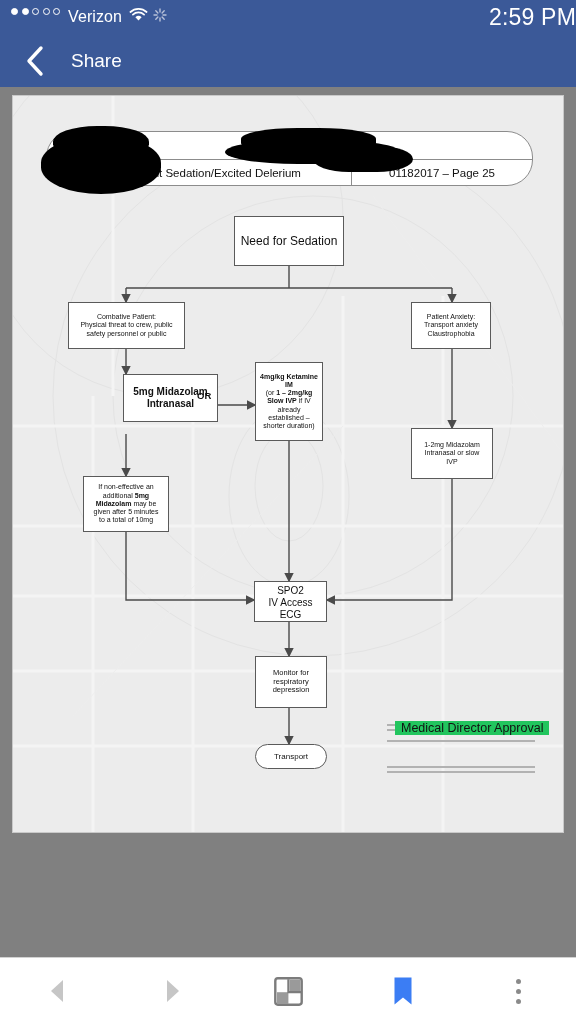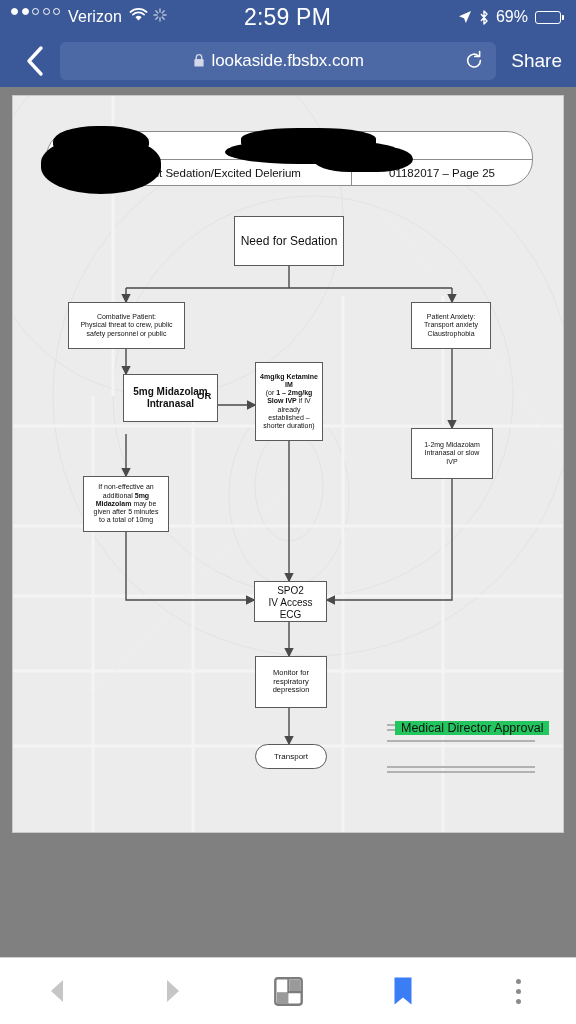--- a/index.html
+++ b/index.html
@@ -138,67 +138,31 @@
               <line x1="10" y1="7" x2="13" y2="7"></line>
             <line x1="2.8" y1="2.8" x2="4.9" y2="4.9"></line>
               <line x1="9.1" y1="9.1" x2="11.2" y2="11.2"></line>
             <line x1="2.8" y1="11.2" x2="4.9" y2="9.1"></line>
               <line x1="9.1" y1="4.9" x2="11.2" y2="2.8"></line>
           </g>
         </svg>
       </span>
     </div>
     <div class="sb-center">2:59 PM</div>
-    <div class="sb-right">
-      <span style="display:flex;">
-        <svg width="14" height="14" viewBox="0 0 14 14">
-            <path d="M13 1 1 6.3l5 1.9 1.9 4.8z" fill="#fff"></path>
-          </svg>
-      </span>
-      <span style="display:flex;">
-        <svg width="10" height="15" viewBox="0 0 10 15">
-            <path d="M2 4l6 7-3 3V1l3 3-6 7" stroke="#fff" stroke-width="1.4" fill="none" stroke-linejoin="round"></path>
-          </svg>
-      </span>
-      <span class="pct">69%</span>
-      <span class="batt">
-        <span class="batt-body"><span class="batt-fill"></span></span>
-        <span class="batt-cap"></span>
-      </span>
-    </div>
   </div>
 
   <div class="navbar">
     <div class="backchev">
       <span style="display:flex;">
         <svg width="20" height="32" viewBox="0 0 20 32">
             <path d="M16 3 4 16l12 13" stroke="#fff" stroke-width="3.4" fill="none" stroke-linecap="round" stroke-linejoin="round"></path>
           </svg>
       </span>
     </div>
 
-    <div class="urlbar">
-      <div class="url-center">
-        <span style="display:flex;">
-          <svg width="12" height="15" viewBox="0 0 12 15">
-            <path d="M3.3 6.2V4.3a2.7 2.7 0 0 1 5.4 0v1.9" stroke="#d3d8e8" stroke-width="1.4" fill="none"></path>
-            <rect x="1.4" y="6" width="9.2" height="7.6" rx="1.2" fill="#d3d8e8"></rect>
-          </svg>
-        </span>
-        <span class="url-text">lookaside.fbsbx.com</span>
-      </div>
-      <div class="reload">
-        <span style="display:flex;">
-          <svg width="20" height="21" viewBox="0 0 20 21">
-            <path d="M16.4 10.5a6.4 6.4 0 1 1-1.9-4.5" stroke="#fff" stroke-width="1.6" fill="none" stroke-linecap="round"></path>
-            <path d="M15.6 1.6v4.9h-4.9" stroke="#fff" stroke-width="1.6" fill="none" stroke-linecap="round" stroke-linejoin="round"></path>
-          </svg>
-        </span>
-      </div>
-    </div>
 
     <div class="share">Share</div>
   </div>
 
   <div class="viewport">
     <div class="page">
 
       <svg class="wm" width="552" height="738" viewBox="0 0 552 738">
         <g stroke="#e3e3e3" stroke-width="1" fill="none">
           <circle cx="300" cy="300" r="260"></circle>

